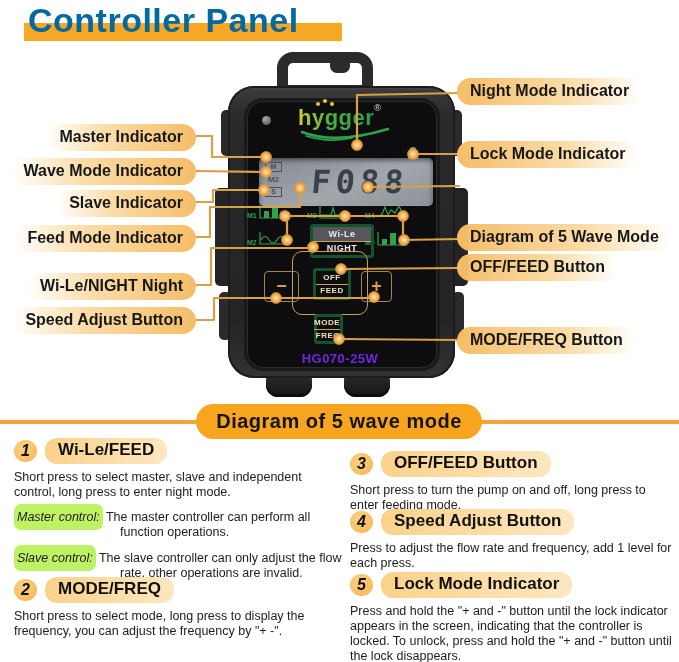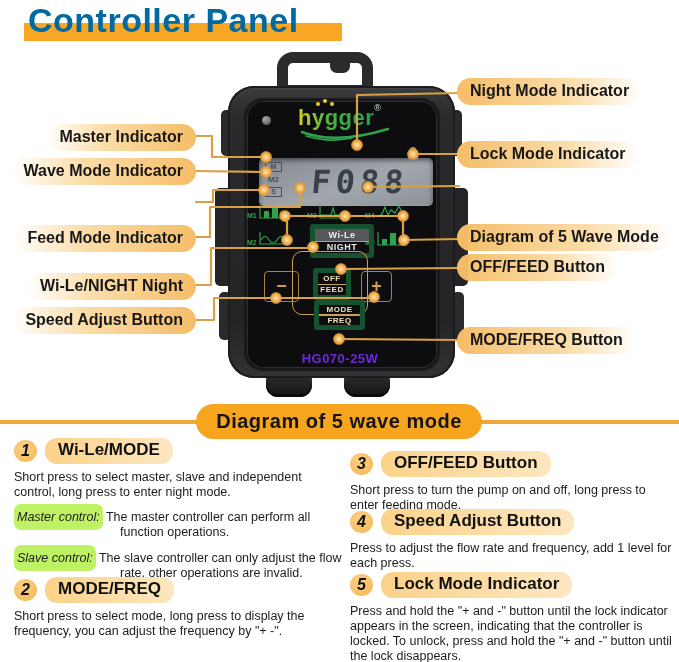--- a/index.html
+++ b/index.html
@@ -55,29 +55,29 @@
   .lcd-digits { position:absolute; left:33px; top:2px; width:136px; text-align:center; font-family:"DejaVu Sans Mono", monospace;
     font-size:32px; font-weight:bold; color:#3a4048; letter-spacing:5px; transform:skewX(-5deg); line-height:44px; }
 
   .panel-icon { position:absolute; z-index:3; }
 
   
   .wm { position:absolute; display:flex; align-items:flex-end; gap:2px; z-index:3; }
   .wm-label { font-size:7px; font-weight:bold; color:#2fa34c; line-height:8px; }
 
   
-  .dbtn { position:absolute; border:5px solid #14532d; border-radius:3px; z-index:3; display:flex; flex-direction:column; }
+  .dbtn { position:absolute; border:3px solid #14532d; border-radius:3px; z-index:3; display:flex; flex-direction:column; }
   .dbtn .row { flex:1; display:flex; align-items:center; justify-content:center; font-size:8px; font-weight:bold; color:#efe0ba; letter-spacing:0.5px; }
   .dbtn .row.top { border-bottom:1px solid #c9a05c; }
   .btn-wile { left:310px; top:224px; width:64px; height:34px; }
   .btn-wile .row { font-size:9px; color:#ececec; }
   .btn-wile .row.top { background:#57575b; }
   .ctrl-outline { position:absolute; left:292px; top:251px; width:76px; height:64px; border:1px solid #c9a05c; border-radius:10px; z-index:3; }
   .btn-offfeed { left:313px; top:268px; width:38px; height:32px; border-radius:3px; }
-  .btn-modefreq { left:314px; top:300px; width:51px; height:30px; border-radius:3px; }
+  .btn-modefreq { left:314px; top:314px; width:29px; height:30px; border-radius:3px;align-items:flex-end; }
   .btn-sign { position:absolute; z-index:3; border:1px solid #a8834a; border-radius:4px; color:#d89f4a;
     font-size:18px; font-weight:bold; display:flex; align-items:center; justify-content:center; }
   .btn-minus { left:264px; top:271px; width:35px; height:31px; }
   .btn-plus  { left:361px; top:271px; width:31px; height:31px; }
   .dev-model { position:absolute; left:270px; top:351px; width:140px; text-align:center; z-index:3;
     font-size:13px; font-weight:bold; letter-spacing:0.5px; color:#6d28d9; }
 
   
   .overlay { position:absolute; left:0; top:0; z-index:5; pointer-events:none; }
 
@@ -257,38 +257,39 @@
         <circle cx="403" cy="216" r="5.5"></circle>
       <circle cx="287" cy="240" r="5.5"></circle>
         <circle cx="404" cy="240" r="5.5"></circle>
       <circle cx="341" cy="269" r="5.5"></circle>
         <circle cx="339" cy="339" r="5.5"></circle>
     </g>
   </svg>
 
   <div class="co co-left" style="top:158px;">Wave Mode Indicator</div>
   <div class="co co-left" style="top:124px;">Master Indicator</div>
+  <div class="co co-left" style="top:190px;">Slave Indicator</div>
   <div class="co co-left" style="top:225px;">Feed Mode Indicator</div>
   <div class="co co-left" style="top:273px;">Wi-Le/NIGHT Night</div>
   <div class="co co-left" style="top:307px;">Speed Adjust Button</div>
 
   <div class="co co-right" style="top:78px;">Night Mode Indicator</div>
   <div class="co co-right" style="top:141px;">Lock Mode Indicator</div>
   <div class="co co-right" style="top:224px;">Diagram of 5 Wave Mode</div>
   <div class="co co-right" style="top:254px;">OFF/FEED Button</div>
   <div class="co co-right" style="top:327px;">MODE/FREQ Button</div>
 
   <div class="sec-line l"></div>
   <div class="sec-line r"></div>
   <div class="sec-pill">Diagram of 5 wave mode</div>
 
   <div class="inst" id="inst1">
     <div class="inst-head">
       <div class="inst-num">1</div>
-      <div class="inst-title">Wi-Le/MODE</div>
+      <div class="inst-title">Wi-Le/FEED</div>
     </div>
     <p>Short press to select master, slave and independent control, long press to enter night mode.</p>
     <p class="hang"><span class="hl">Master control:</span><span> The master controller can perform all function operations.</span></p>
     <p class="hang"><span class="hl">Slave control:</span><span> The slave controller can only adjust the flow rate, other operations are invalid.</span></p>
   </div>
 
   <div class="inst" id="inst2">
     <div class="inst-head">
       <div class="inst-num">2</div>
       <div class="inst-title">MODE/FREQ</div>

